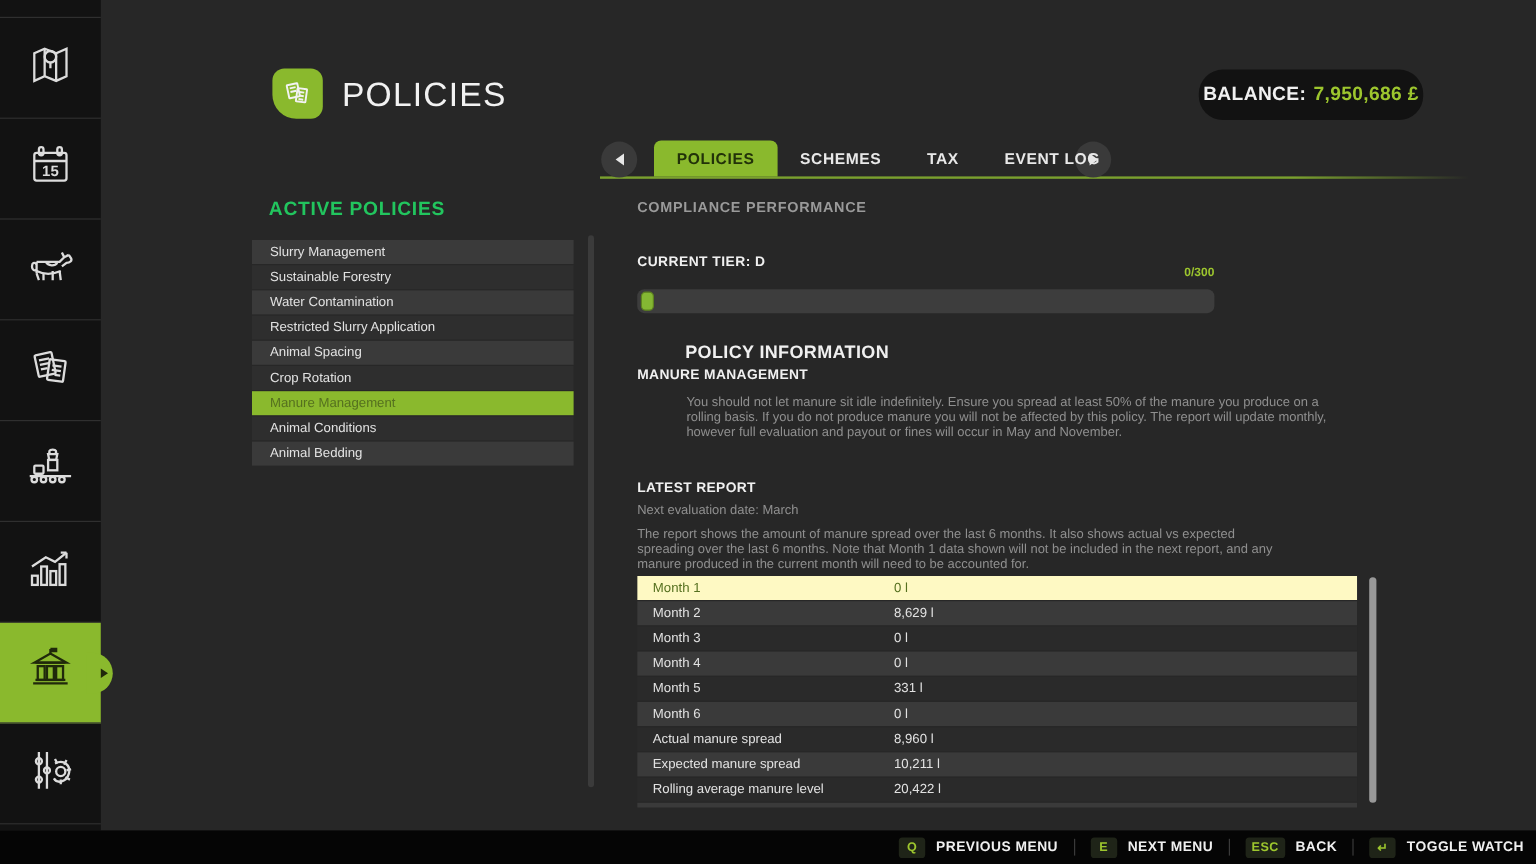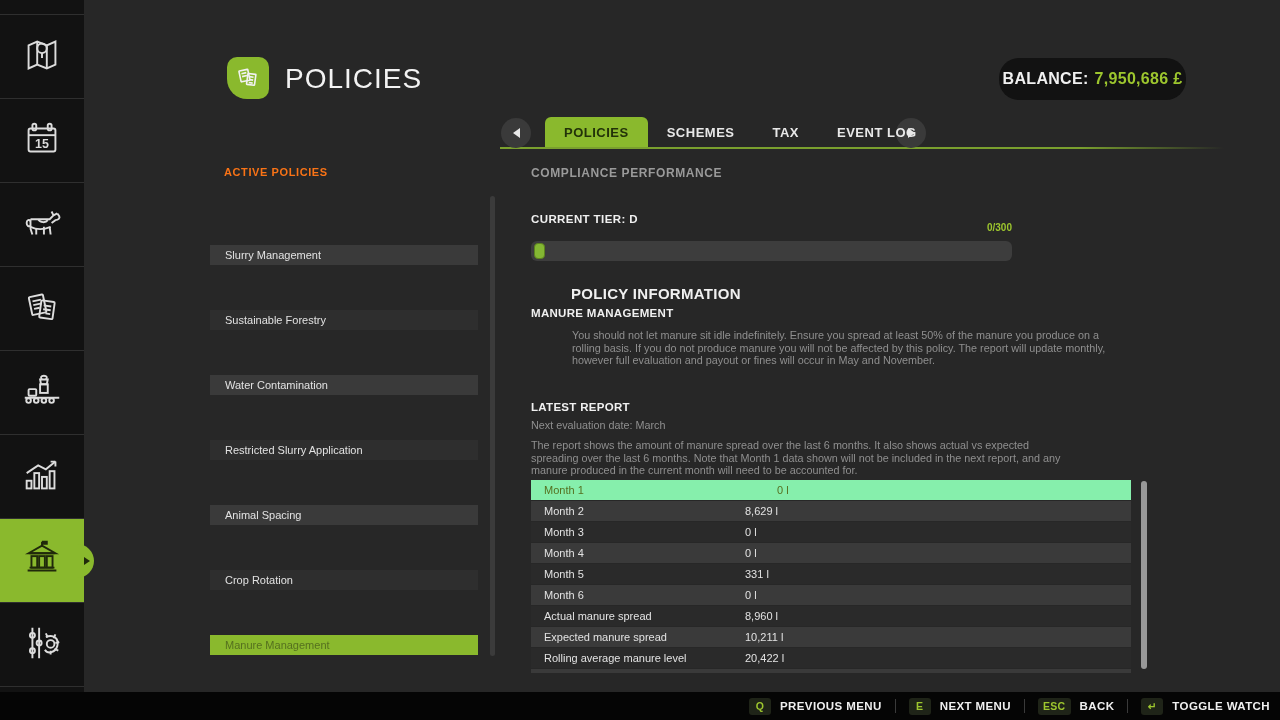--- a/index.html
+++ b/index.html
@@ -45,25 +45,25 @@
   .tab-arrow.left { left:501px; } .tab-arrow.right { left:896px; }
   .tri { width:0; height:0; }
   .tri.l { border-right:7px solid #e8e8e8; border-top:5px solid transparent; border-bottom:5px solid transparent; }
   .tri.r { border-left:7px solid #e8e8e8; border-top:5px solid transparent; border-bottom:5px solid transparent; }
   .tabs { position:absolute; left:545px; top:117px; height:30px; display:flex; align-items:center; }
   .tab { height:30px; display:flex; align-items:center; padding:0 19px; font-size:13px;
     font-weight:bold; color:#e8e8e8; letter-spacing:.5px; cursor:pointer; }
   .tab.active { background:#8ab92d; color:#223209; border-radius:6px 6px 0 0; }
 
   
-  .list-header { position:absolute; left:224px; top:166px; font-size:11px; font-weight:bold;
-    color:#f97316; letter-spacing:.6px; }
+  .list-header { position:absolute; left:224px; top:166px; font-size:16px; font-weight:bold;
+    color:#22c55e; letter-spacing:.6px; }
   .policy-list { position:absolute; left:210px; top:200px; width:268px; }
   .p-row { height:20px; margin-bottom:1px; display:flex; align-items:center;
-    padding-left:15px; font-size:11px; color:#e2e2e2; cursor:pointer;margin-top:45px; }
+    padding-left:15px; font-size:11px; color:#e2e2e2; cursor:pointer; }
   .p-row:nth-child(odd) { background:#3a3a3a; }
   .p-row:nth-child(even) { background:#2e2e2e; }
   .p-row.selected { background:#8ab92d; color:#55701f; }
 
   .mid-scrollbar { position:absolute; left:490px; top:196px; width:5px; height:460px;
     background:#3b3b3b; border-radius:3px; }
 
   
   .sec-header { position:absolute; left:531px; font-size:12px; font-weight:bold;
     color:#9a9a9a; letter-spacing:.6px; }
@@ -86,21 +86,21 @@
     color:#f0f0f0; letter-spacing:.3px; }
   .report-date { position:absolute; left:531px; top:419px; font-size:10.8px; color:#8f8f8f; }
 
   
   .report-table { position:absolute; left:531px; top:480px; width:600px; height:193px;
     overflow:hidden; }
   .t-row { height:20px; margin-bottom:1px; display:flex; align-items:center;
     font-size:11px; color:#e2e2e2; }
   .t-row:nth-child(odd) { background:#2a2a2a; }
   .t-row:nth-child(even) { background:#3a3a3a; }
-  .t-row.highlight { background:#86efac; color:#55701f;gap:32px; }
+  .t-row.highlight { background:#fef9c3; color:#55701f; }
   .t-label { padding-left:13px; width:214px; }
   .t-value { flex:1; }
   .table-scrollbar { position:absolute; left:1141px; top:481px; width:6px; height:188px;
     background:#989898; border-radius:3px; }
 
   
   .footer { position:absolute; left:0; bottom:0; width:1280px; height:28px; background:#050505;
     display:flex; align-items:center; justify-content:flex-end; padding-right:10px; }
   .f-item { display:flex; align-items:center; cursor:pointer; }
   .f-key { min-width:22px; height:17px; padding:0 5px; background:#1f2418; border-radius:3px;

